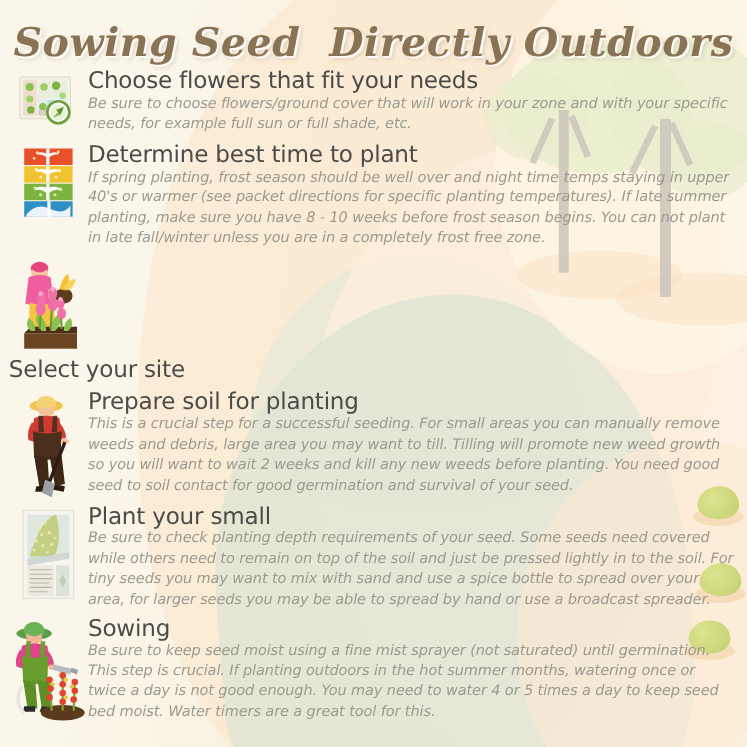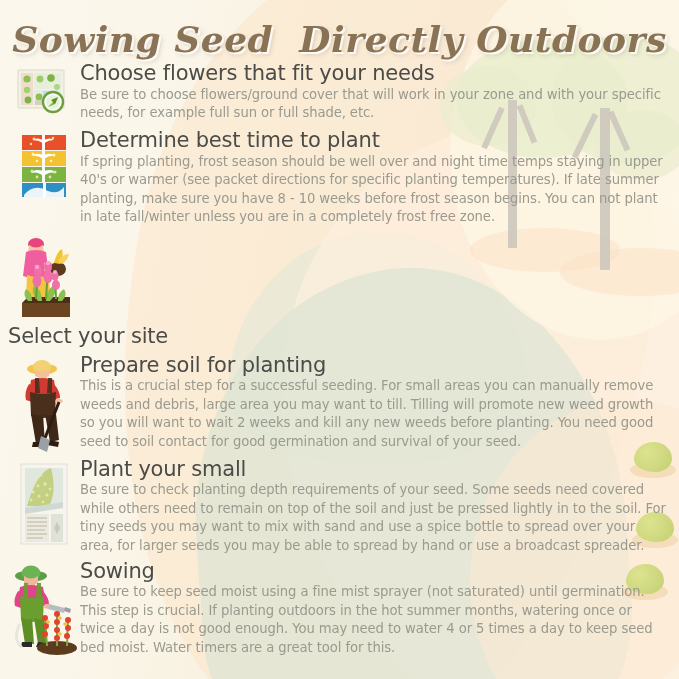--- a/index.html
+++ b/index.html
@@ -203,20 +203,21 @@
     font-size: 21px;
     font-weight: 400;
     color: #4b4b47;
     line-height: 1.08;
     margin: 0 0 1px 0;
     letter-spacing: -.2px;
   }
 
   .body-text {
     font-family: "DejaVu Sans", "Liberation Sans", sans-serif;
+    font-style: italic;
     font-size: 13.2px;
     line-height: 18.6px;
     color: #9a9a8f;
     margin: 0;
     letter-spacing: -.1px;
   }
 
   
   .sec-0 { margin-bottom: 6px; }
   .sec-1 { margin-bottom: 6px; justify-content: flex-end; }

